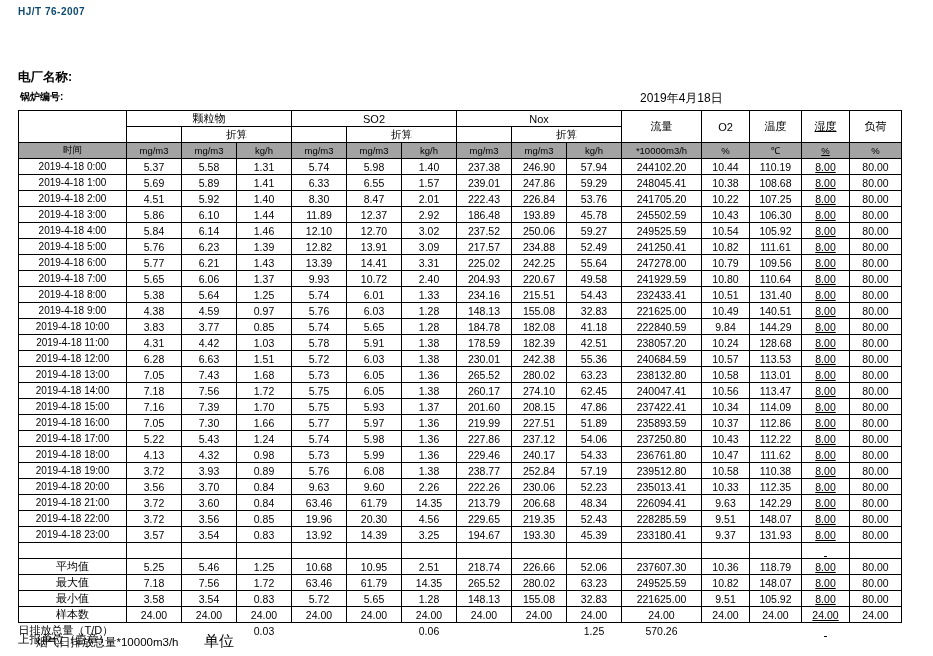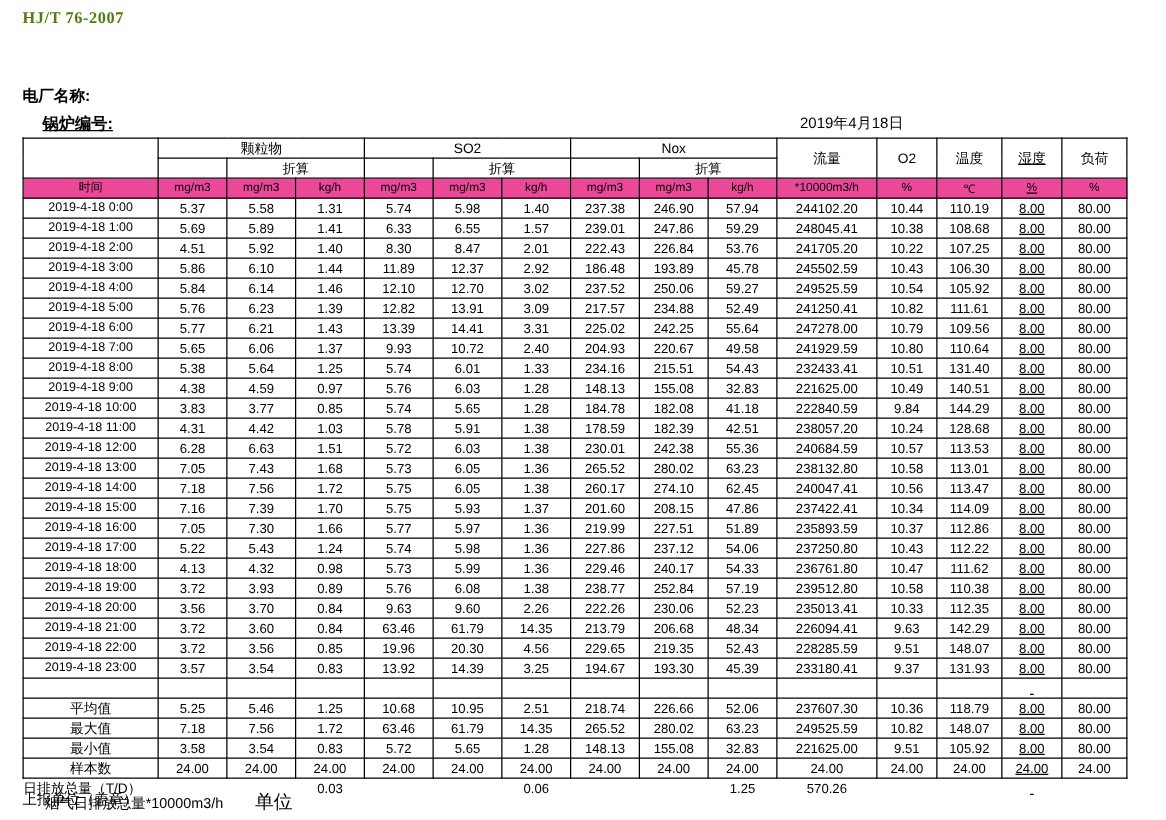--- a/index.html
+++ b/index.html
@@ -11,48 +11,47 @@
   .page {
     position: relative;
     width: 933px;
     height: 656px;
     background: #ffffff;
     overflow: hidden;
   }
   .std-code {
     position: absolute;
     left: 18px; top: 6px;
-    font-family: Liberation Serif, serif;
-    font-size: 13px;
+    font-family: Liberation Sans, sans-serif;
+    font-size: 10px;
     font-weight: bold;
     letter-spacing: 0.5px;
-    color: #4d7c0f;
+    color: #0c4a6e;
   }
   .doc-title {
     position: absolute;
     left: 0; top: 28px;
     width: 933px;
     text-align: center;
     font-size: 17px;
     font-weight: bold;
     color: #000;
     letter-spacing: 1px;
   }
   .meta-plant {
     position: absolute;
     left: 18px; top: 69px;
     font-size: 12.5px;
     font-weight: bold;
   }
   .meta-boiler {
     position: absolute;
-    left: 34px; top: 90px;
-    font-size: 13px;
+    left: 20px; top: 90px;
+    font-size: 10px;
     font-weight: bold;
-    text-decoration: underline;
   }
   .meta-date {
     position: absolute;
     left: 640px; top: 90px;
     font-size: 12px;
   }
   table.report {
     position: absolute;
     left: 18px; top: 110px;
     border-collapse: collapse;
@@ -62,21 +61,21 @@
   table.report td, table.report th {
     border: 1px solid #000;
     text-align: center;
     vertical-align: middle;
     padding: 0;
     height: 16px;
     font-weight: normal;
     white-space: nowrap;
   }
   .grp-head { font-size: 11px; }
-  .unit-row td { background: #ec4899; font-size: 9.5px; height: 15px; }
+  .unit-row td { background: #a3a3a3; font-size: 9.5px; height: 15px; }
   .time-head { font-size: 11.5px; }
   .c-time { width: 108px; font-size: 10px; text-align: center; }
   .c-num  { width: 55px; }
   .c-flow { width: 80px; }
   .c-o2   { width: 48px; }
   .c-temp { width: 52px; }
   .c-hum  { width: 48px; text-decoration: underline; }
   .c-load { width: 52px; }
   .row-data td { height: 15.6px; }
   .lbl { font-size: 11px; }

